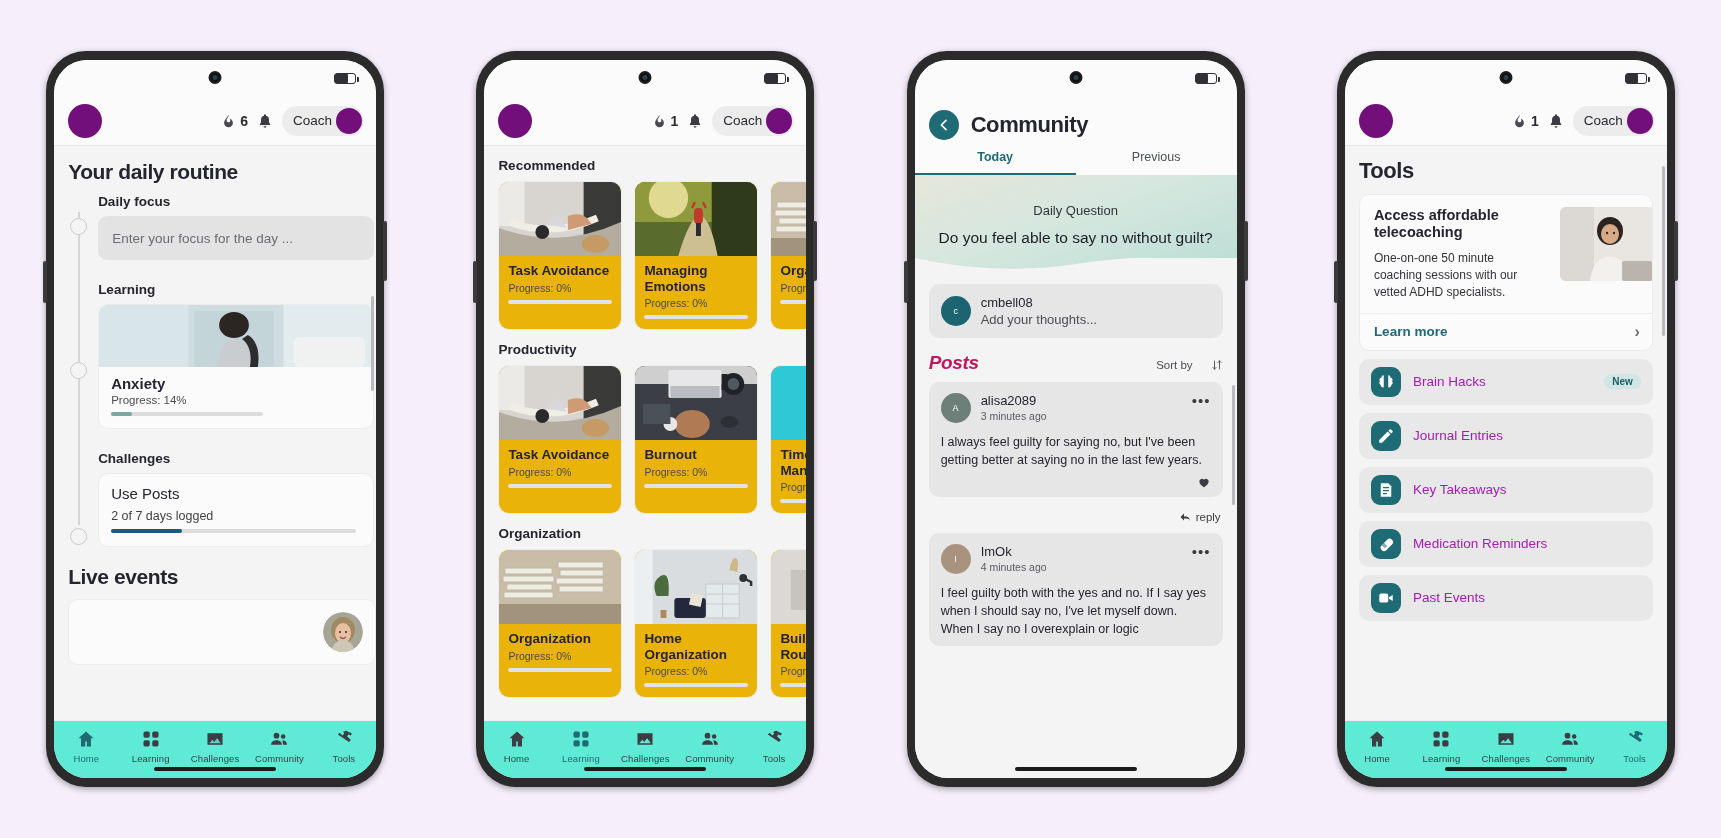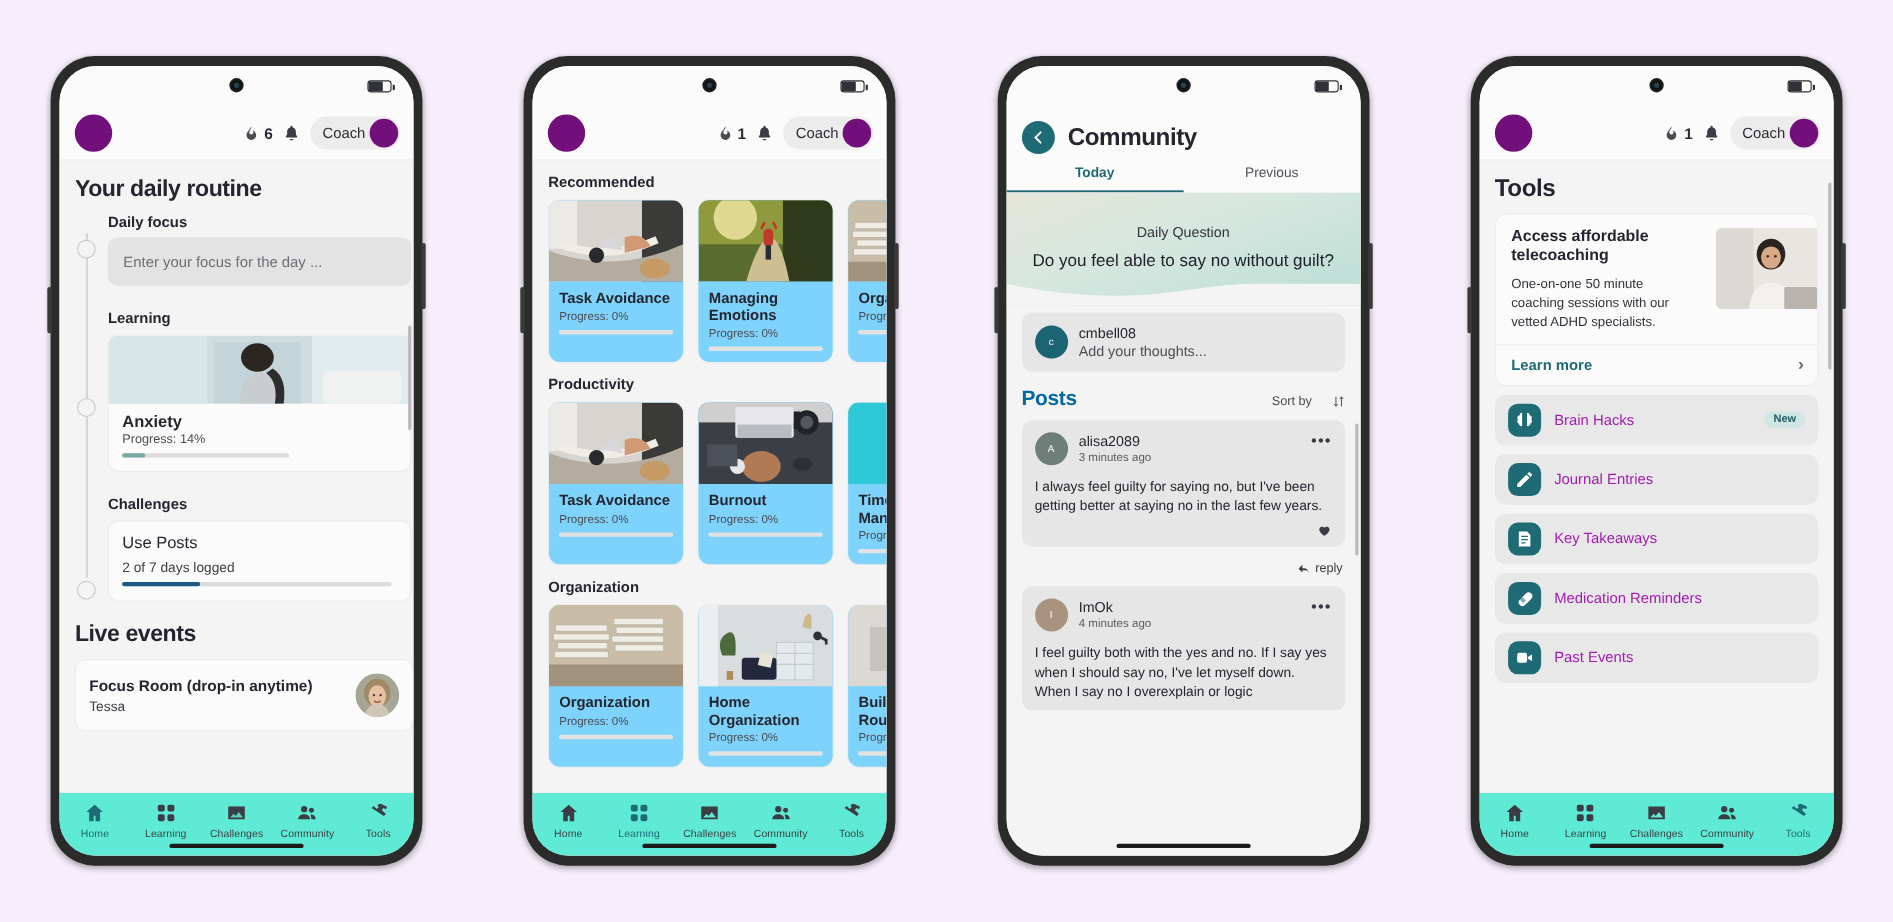--- a/index.html
+++ b/index.html
@@ -170,21 +170,21 @@
   }
   .ev-title { font-size:14px; font-weight:800; color:#25252f; }
   .ev-host { font-size:12.5px; color:#3f3f46; margin-top:4px; }
   .ev-avatar { width:40px; height:40px; border-radius:50%; margin-left:auto; overflow:hidden; }
 
   
   .lrn-sec-title { font-size:13.5px; font-weight:700; color:#25252f; margin:12px 0 8px 14px; }
   .lrn-row { display:flex; gap:12px; padding-left:14px; }
   .lrn-card {
     width:124px; flex:0 0 124px;
-    background:#7dd3fc; border-radius:11px; border:1px solid #ededed;
+    background:#eab308; border-radius:11px; border:1px solid #ededed;
     overflow:hidden;
   }
   .lrn-img { width:100%; height:74px; display:block; }
   .lrn-body { padding:7px 9px 10px; }
   .lrn-title { font-size:13.5px; font-weight:800; color:#25252f; line-height:1.15; }
   .lrn-prog { font-size:10.5px; color:#4b4b52; margin-top:3px; }
   .lrn-bar { height:4px; background:#e2e2e2; border-radius:3px; margin-top:6px; }
 
   
   .comm-head { display:flex; align-items:center; gap:12px; padding:14px 14px 0 14px; background:#fbfbfb; }
@@ -209,21 +209,21 @@
     padding:11px 12px; display:flex; align-items:center; gap:10px;
   }
   .av-circle {
     width:30px; height:30px; border-radius:50%;
     display:flex; align-items:center; justify-content:center;
     font-size:9px; color:#fff; flex:0 0 auto;
   }
   .th-name { font-size:13px; color:#25252f; }
   .th-ph { font-size:13px; color:#4d4d55; margin-top:2px; }
   .posts-row { display:flex; align-items:baseline; padding:14px 14px 8px; }
-  .posts-h { font-size:19px; font-weight:800; color:#0369a1; letter-spacing:-.3px; }
+  .posts-h { font-size:19px; font-weight:800; color:#be185d; letter-spacing:-.3px;font-style:italic; }
   .sortby { margin-left:auto; font-size:11.5px; color:#4b4b52; display:flex; align-items:center; gap:18px; }
   .post {
     margin:0 14px 10px; background:#e6e6e6; border-radius:10px; padding:11px 12px 8px;
   }
   .post-head { display:flex; align-items:flex-start; gap:10px; }
   .post-name { font-size:13px; color:#25252f; }
   .post-time { font-size:10.5px; color:#5a5a62; margin-top:2px; }
   .dots { margin-left:auto; font-size:15px; color:#3a3a42; letter-spacing:1px; line-height:1; }
   .post-body { font-size:12.5px; color:#25252f; line-height:1.45; margin-top:10px; }
   .post-actions { display:flex; justify-content:flex-end; padding-top:6px; }
@@ -335,24 +335,20 @@
               <div class="bar" style="width:245px">
                   <i id="p1bar2" style="width: 29%; background: rgb(29, 90, 130);"></i>
                 </div>
             </div>
           </div>
 
           <div class="h1" style="margin-top:18px">Live events</div>
         </div>
         <div style="padding:0 14px">
           <div class="card-event">
-            <div>
-              <div class="ev-title">Focus Room (drop-in anytime)</div>
-              <div class="ev-host">Tessa</div>
-            </div>
             <div class="ev-avatar">
               <svg viewBox="0 0 40 40">
                 <circle cx="20" cy="20" r="20" fill="#a7a596"></circle>
                 <ellipse cx="20" cy="18" rx="12" ry="13" fill="#a08a64"></ellipse>
                 <ellipse cx="20" cy="21" rx="8" ry="10" fill="#e7bfa3"></ellipse>
                 <path d="M8 40c2-9 7-12 12-12s10 3 12 12z" fill="#cfc6b6"></path>
                 <circle cx="17" cy="20" r="1" fill="#3b2a20"></circle>
                   <circle cx="23" cy="20" r="1" fill="#3b2a20"></circle>
                 <path d="M17 25q3 3 6 0" stroke="#8c5b4c" stroke-width="1.2" fill="none"></path>
               </svg>

